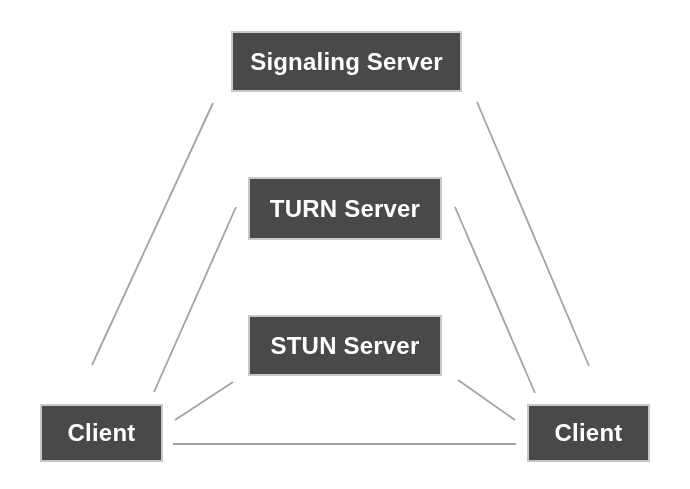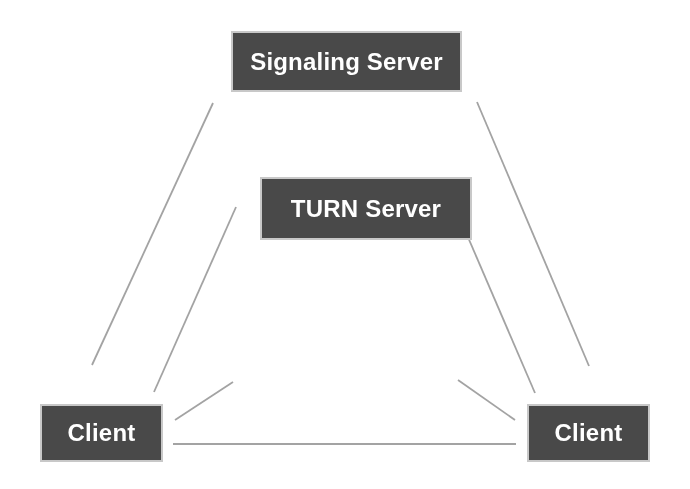--- a/index.html
+++ b/index.html
@@ -54,22 +54,25 @@
       <line x1="154" y1="392" x2="236" y2="207"></line>
       <line x1="535" y1="393" x2="455" y2="207"></line>
       <line x1="175" y1="420" x2="233" y2="382"></line>
       <line x1="515" y1="420" x2="458" y2="380"></line>
       <line x1="173" y1="444" x2="516" y2="444"></line>
     </svg>
 
 <div class="node" style="left: 231px; top: 31px; width: 231px; height: 61px;">
       <span class="node-label">Signaling Server</span>
     </div>
-    <div class="node" style="left: 260px; top: 177px; width: 212px; height: 63px;">
+    <div class="node" style="left: 248px; top: 177px; width: 194px; height: 63px;">
       <span class="node-label">TURN Server</span>
+    </div>
+    <div class="node" style="left: 248px; top: 315px; width: 194px; height: 61px;">
+      <span class="node-label">STUN Server</span>
     </div>
     <div class="node" style="left: 40px; top: 404px; width: 123px; height: 58px;">
       <span class="node-label">Client</span>
     </div>
     <div class="node" style="left: 527px; top: 404px; width: 123px; height: 58px;">
       <span class="node-label">Client</span>
     </div>
   </div>
 
 </body></html>

